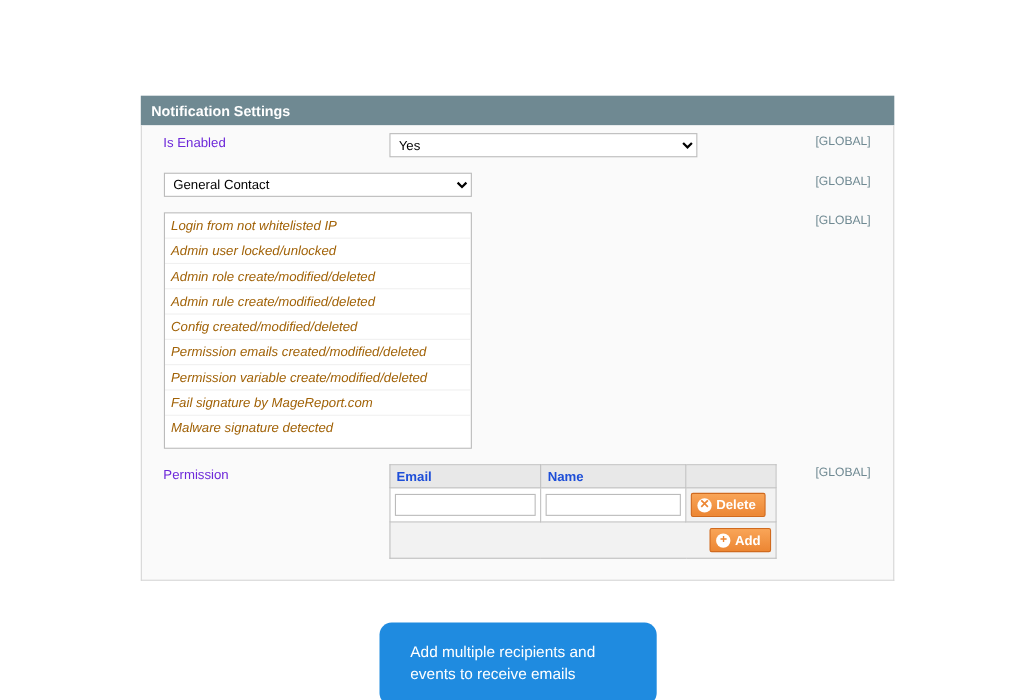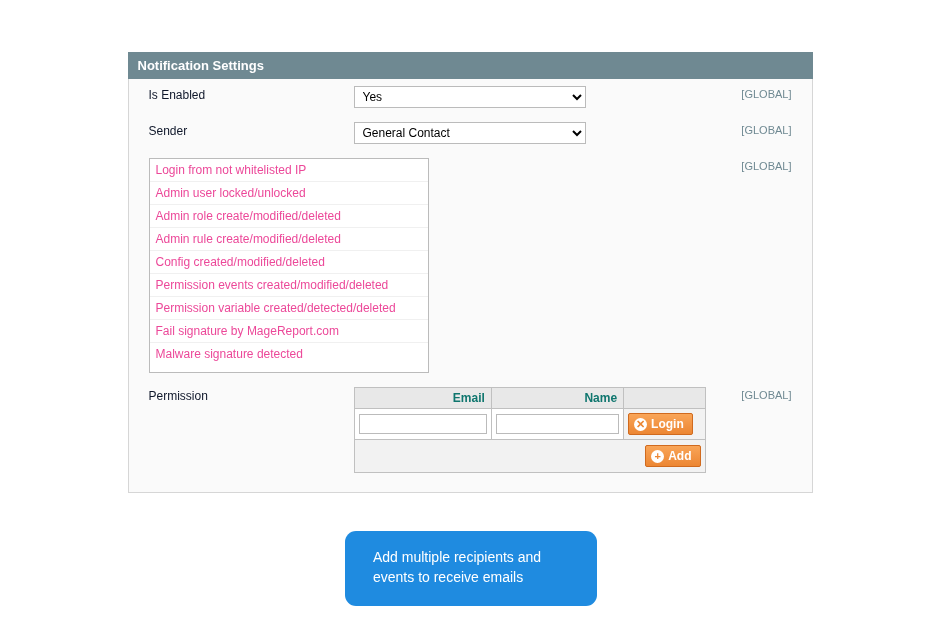--- a/index.html
+++ b/index.html
@@ -6,21 +6,21 @@
   body {
     margin: 0;
     padding: 0;
     background: #ffffff;
     font-family: Arial, Helvetica, sans-serif;
     font-size: 12px;
     color: #333;
   }
   .panel {
     width: 685px;
-    margin: 52px auto 0 auto;
+    margin: 87px auto 0 auto;
     border-top: none;
   }
   .panel-header {
     background: #6f8992;
     color: #ffffff;
     font-weight: bold;
     font-size: 13px;
     padding: 6px 10px;
   }
   .panel-body {
@@ -30,25 +30,25 @@
     padding-bottom: 12px;
   }
   .row {
     display: flex;
     align-items: flex-start;
     padding: 7px 20px;
   }
   .label {
     width: 205px;
     flex-shrink: 0;
-    color: #0f172a;
+    color: #6d28d9;
     padding-top: 2px;
   }
   .control {
-    width: 232px;
+    width: 280px;
     flex-shrink: 0;
   }
   .scope {
     margin-left: auto;
     color: #6f8992;
     font-size: 11px;
     padding-top: 2px;
   }
   select.single {
     width: 100%;
@@ -62,39 +62,40 @@
     width: 280px;
     height: 215px;
     border: 1px solid #bbb;
     background: #fff;
     overflow-y: scroll;
     padding: 0;
   }
   .multiselect div {
     padding: 4px 6px;
     border-bottom: 1px solid #f0f0f0;
-    color: #ec4899;
+    color: #a16207;
     font-size: 12px;
     cursor: pointer;
+    font-style: italic;
   }
   .multiselect div:last-child { border-bottom: none; }
 
   .rec-table {
     width: 352px;
     border: 1px solid #c0c0c0;
     border-collapse: collapse;
     background: #fff;
   }
   .rec-table th {
     background: #e8e8e8;
     border: 1px solid #c0c0c0;
-    text-align: right;
-    font-weight: bold;
-    font-size: 12px;
-    color: #0f766e;
+    text-align: left;
+    font-weight: bold;
+    font-size: 12px;
+    color: #1d4ed8;
     padding: 3px 6px;
   }
   .rec-table td {
     border: 1px solid #c0c0c0;
     padding: 4px 4px;
     vertical-align: middle;
     background: #fff;
   }
   .rec-table td.action-cell { background: #f2f2f2; }
   .rec-table input[type="text"] {
@@ -162,39 +163,38 @@
       <div class="label">Is Enabled</div>
       <div class="control">
         <select class="single">
           <option>Yes</option>
         </select>
       </div>
       <div class="scope">[GLOBAL]</div>
     </div>
 
     <div class="row">
-      <div class="label">Sender</div>
       <div class="control">
         <select class="single">
           <option>General Contact</option>
         </select>
       </div>
       <div class="scope">[GLOBAL]</div>
     </div>
 
     <div class="row">
       <div class="control">
         <div class="multiselect">
           <div>Login from not whitelisted IP</div>
           <div>Admin user locked/unlocked</div>
           <div>Admin role create/modified/deleted</div>
           <div>Admin rule create/modified/deleted</div>
           <div>Config created/modified/deleted</div>
-          <div>Permission events created/modified/deleted</div>
-          <div>Permission variable created/detected/deleted</div>
+          <div>Permission emails created/modified/deleted</div>
+          <div>Permission variable create/modified/deleted</div>
           <div>Fail signature by MageReport.com</div>
           <div>Malware signature detected</div>
         </div>
       </div>
       <div class="scope">[GLOBAL]</div>
     </div>
 
     <div class="row">
       <div class="label">Permission</div>
       <div>
@@ -206,21 +206,21 @@
               <th style="width:80px"></th>
             </tr>
           </thead>
           <tbody>
             <tr>
               <td><input type="text" value="" style=""></td>
               <td><input type="text" value="" style=""></td>
               <td class="action-cell">
                 <span class="btn">
                   <span class="icon-circle">✕</span>
-                  <span>Login</span>
+                  <span>Delete</span>
                 </span>
               </td>
             </tr>
             <tr class="add-row">
               <td colspan="3">
                 <span class="btn">
                   <span class="icon-circle">+</span>
                   <span>Add</span>
                 </span>
               </td>

